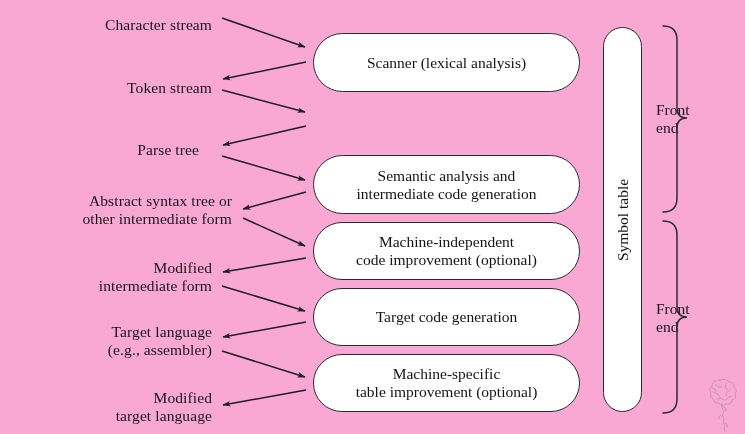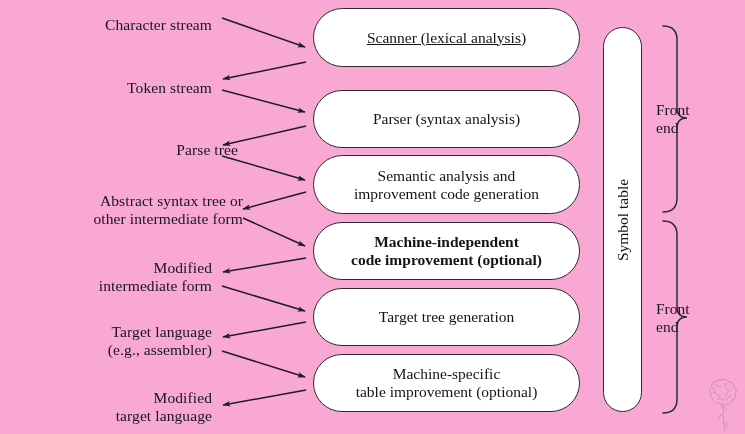--- a/index.html
+++ b/index.html
@@ -94,37 +94,36 @@
     opacity: 0.55;
   }
 </style>
 </head>
 <body>
 
 <div id="diagram-root">
 
   <div class="stage-label" style="right:533px; top:25px;">Character stream</div>
   <div class="stage-label" style="right:533px; top:88px;">Token stream</div>
-  <div class="stage-label" style="right:507px; top:150px;">Parse tree</div>
-  <div class="stage-label" style="right:502px; top:209px;">Abstract syntax tree or
+  <div class="stage-label" style="right:546px; top:150px;">Parse tree</div>
+  <div class="stage-label" style="right:513px; top:209px;">Abstract syntax tree or
 other intermediate form</div>
   <div class="stage-label" style="right:533px; top:276px;">Modified
 intermediate form</div>
   <div class="stage-label" style="right:533px; top:340px;">Target language
 (e.g., assembler)</div>
   <div class="stage-label" style="right:533px; top:406px;">Modified
 target language</div>
 
-  <div class="phase-box" style="top:8px; height:59px;text-decoration:underline;">Scanner (lexical analysis)</div>
-  <div class="phase-box" style="top:90px; height:58px;">Parser (syntax analysis)</div>
+  <div class="phase-box" style="top:33px; height:59px;">Scanner (lexical analysis)</div>
   <div class="phase-box" style="top:155px; height:59px;">Semantic analysis and
-improvement code generation</div>
-  <div class="phase-box" style="top:222px; height:58px;font-weight:bold;">Machine-independent
+intermediate code generation</div>
+  <div class="phase-box" style="top:222px; height:58px;">Machine-independent
 code improvement (optional)</div>
-  <div class="phase-box" style="top:288px; height:58px;">Target tree generation</div>
+  <div class="phase-box" style="top:288px; height:58px;">Target code generation</div>
   <div class="phase-box" style="top:354px; height:58px;">Machine-specific
 table improvement (optional)</div>
 
   <div id="symbol-table">
     <span class="vtext">Symbol table</span>
   </div>
 
   <div class="end-label" style="top:118px;">Front
 end</div>
   <div class="end-label" style="top:317px;">Front

